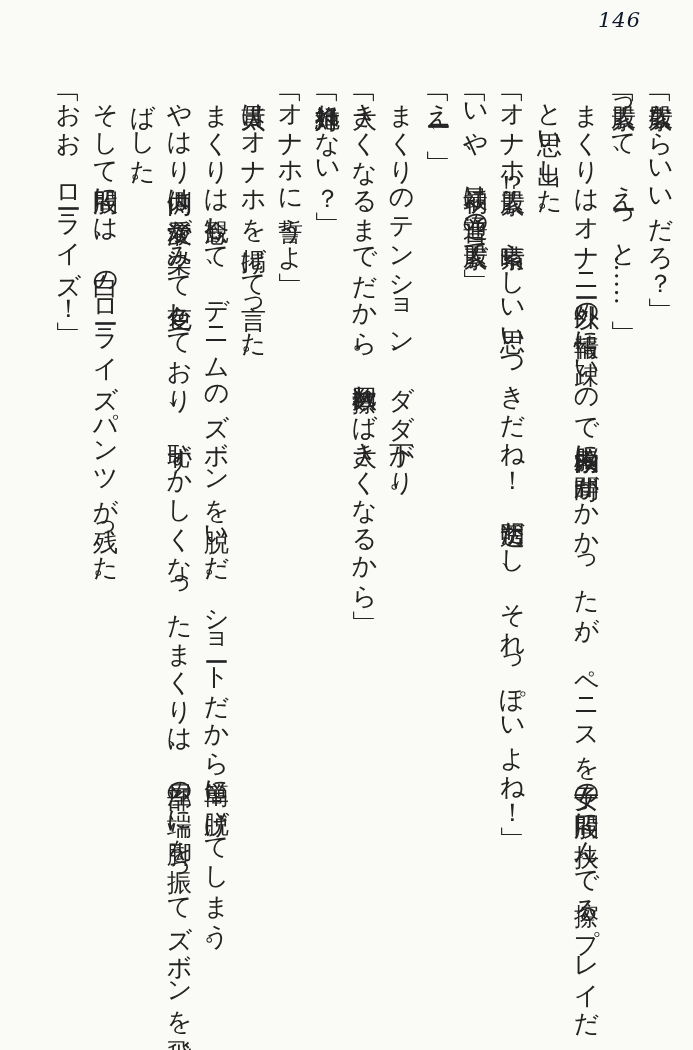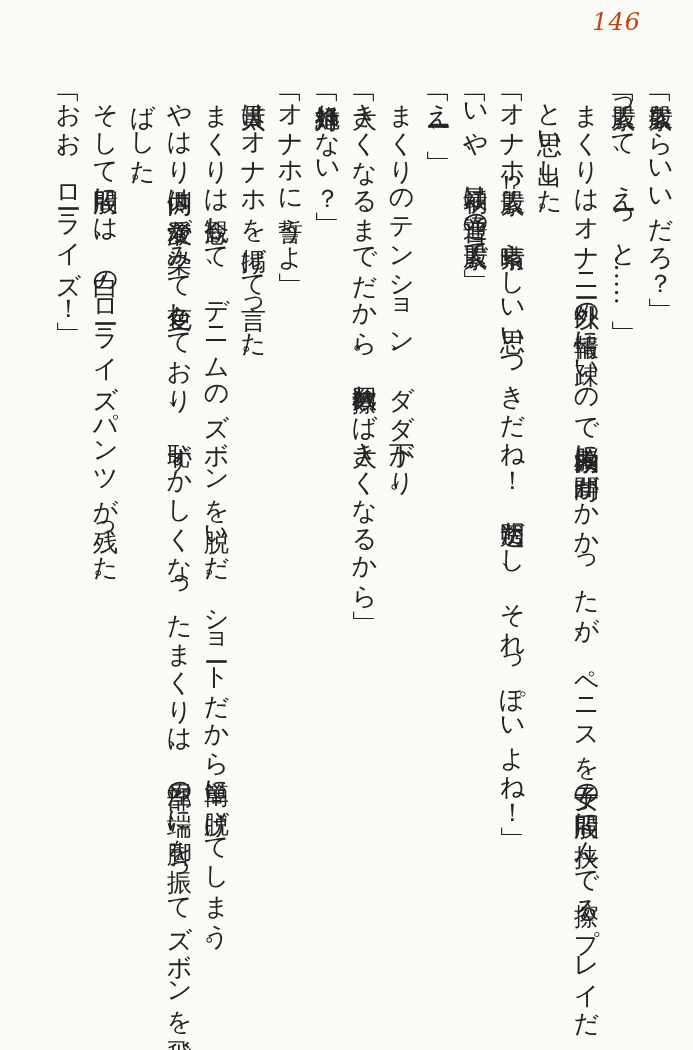--- a/index.html
+++ b/index.html
@@ -14,24 +14,24 @@
     font-family: "DejaVu Serif", "Liberation Serif", serif;
   }
   .page {
     position: absolute;
     inset: 0;
   }
   .page-number {
     position: absolute;
     top: 8px;
     right: 52px;
-    font-size: 24px;
+    font-size: 21px;
     font-style: italic;
     letter-spacing: 1px;
-    color: #c2410c;
+    color: #0f172a;
   }
   .text-area {
     position: absolute;
     top: 86px;
     right: 14px;
     height: 938px;
     writing-mode: vertical-rl;
     -webkit-writing-mode: vertical-rl;
     text-orientation: mixed;
     font-size: 25px;

